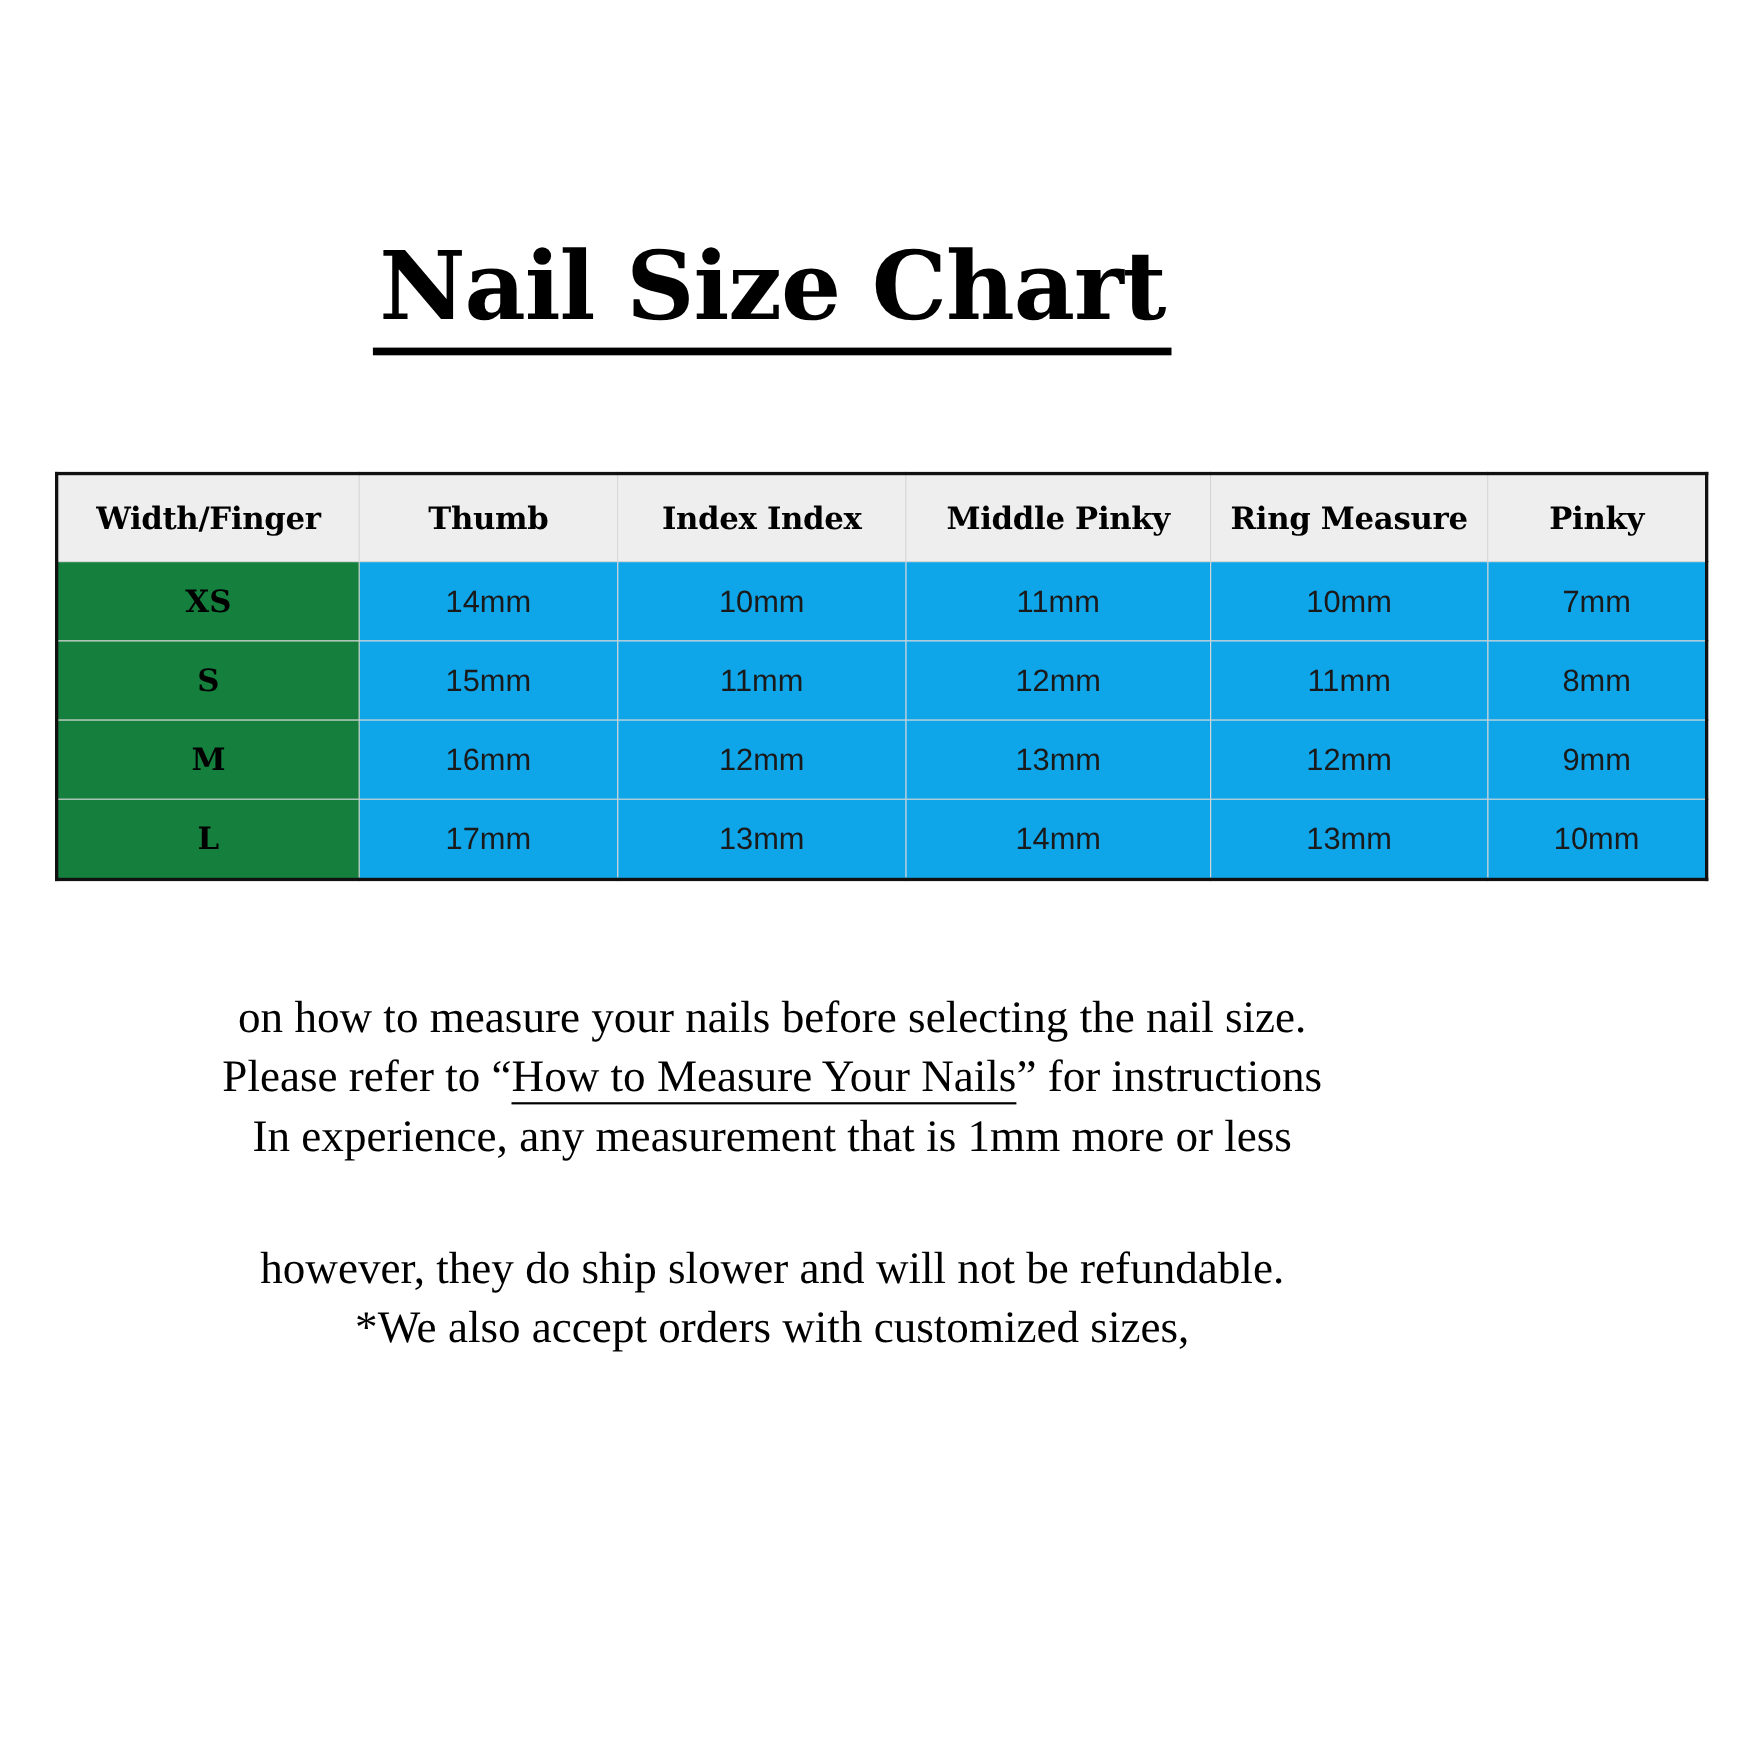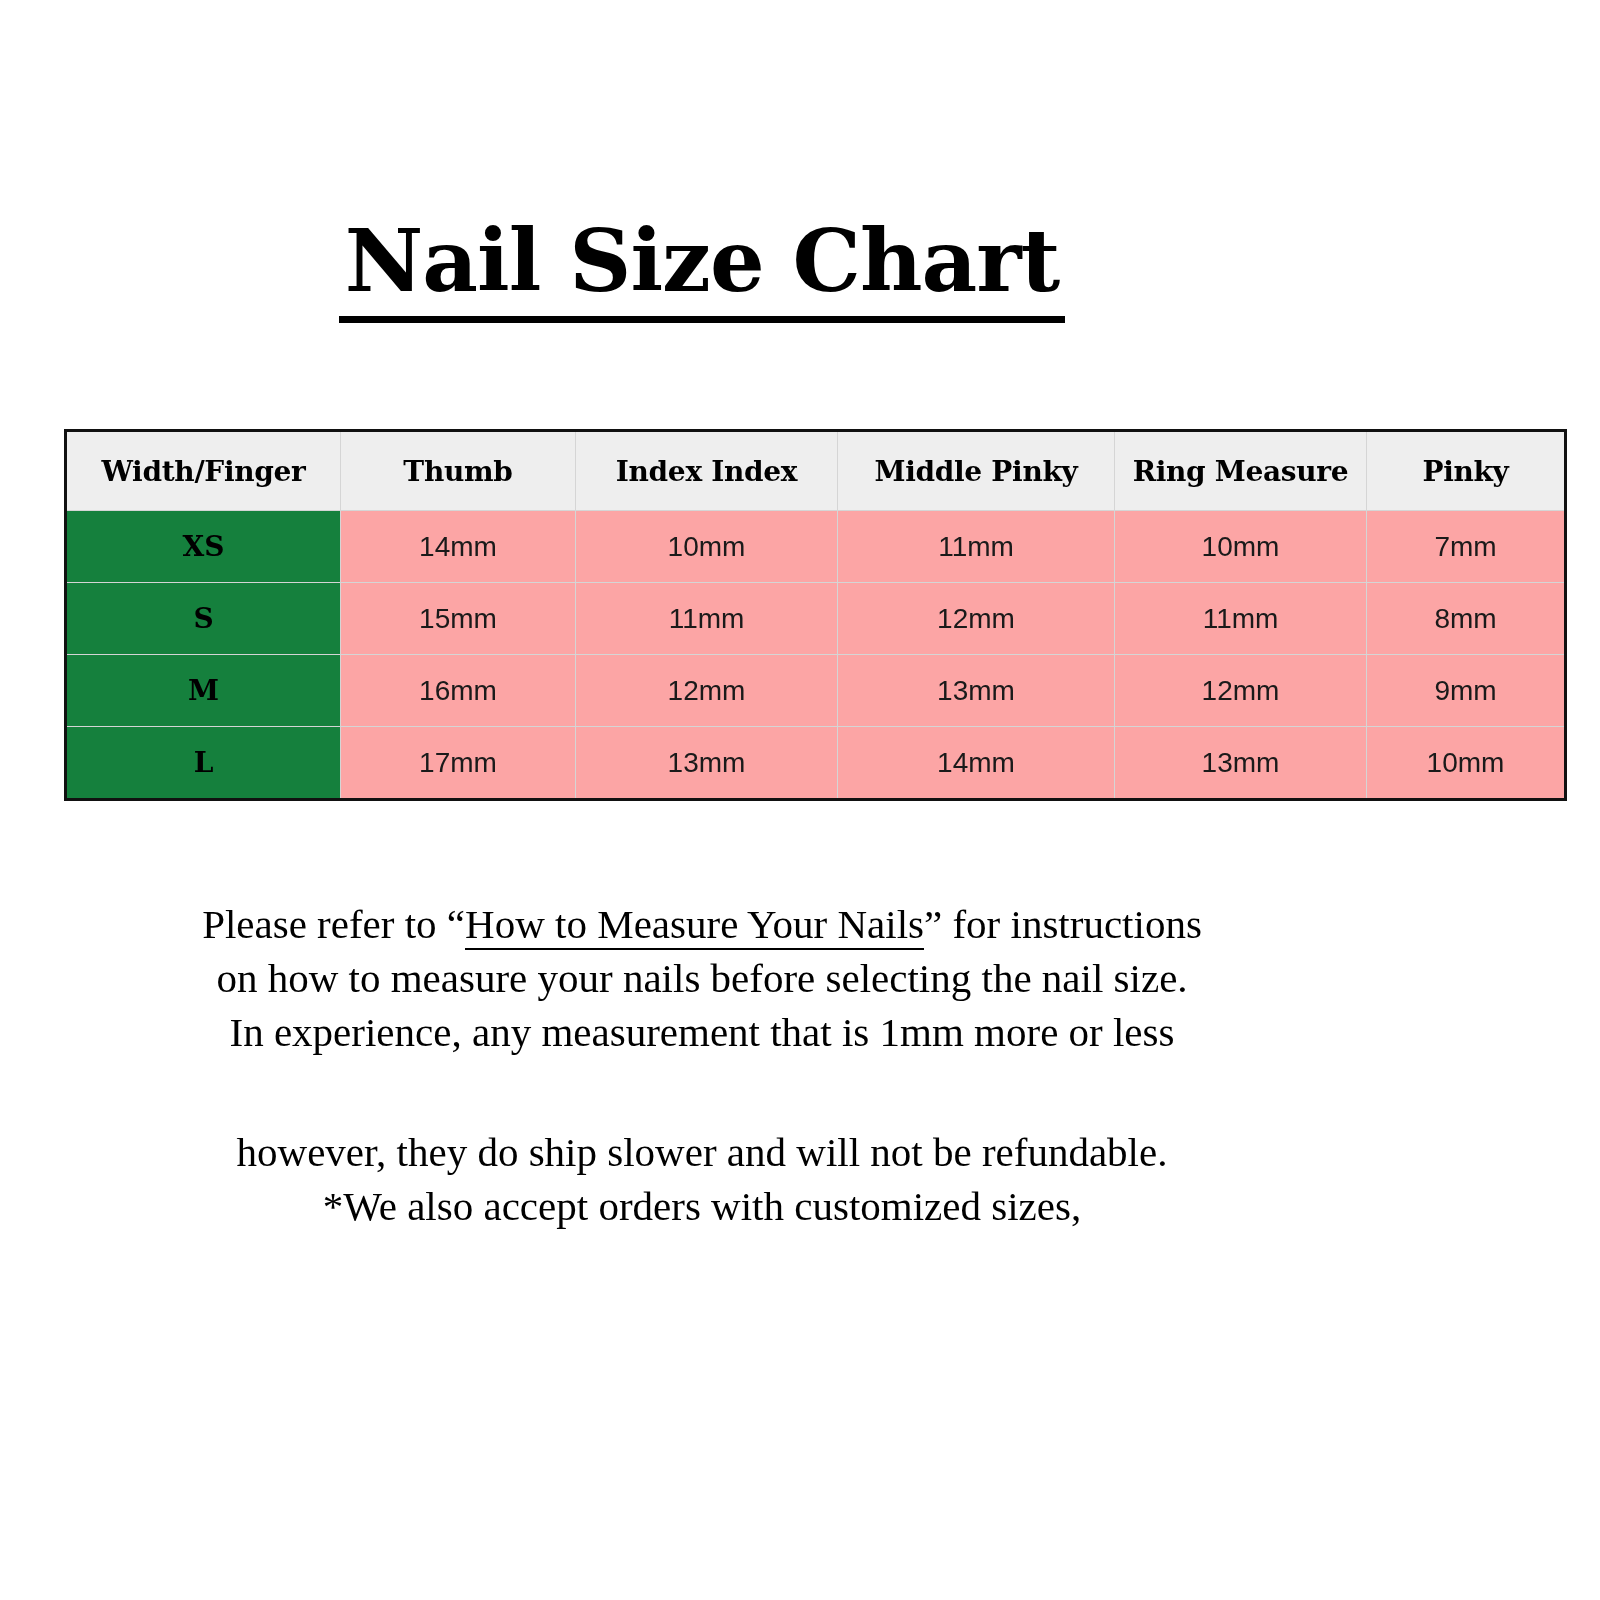--- a/index.html
+++ b/index.html
@@ -32,21 +32,21 @@
     font-weight: bold;
     font-size: 86px;
     line-height: 1.0;
     letter-spacing: -1px;
     border-bottom: 7px solid #000;
     padding: 0 6px 12px 6px;
   }
 
   
   .table-wrap {
-    margin: 106px 50px 0 64px;
+    margin: 106px 50px 0 50px;
   }
   table.size-table {
     width: 1500px;
     border-collapse: collapse;
     border: 3px solid #111;
     table-layout: fixed;
   }
   table.size-table td, table.size-table th {
     border: 1px solid #d5d5d5;
     text-align: center;
@@ -58,21 +58,21 @@
     font-weight: bold;
     font-size: 28px;
     height: 76px;
     letter-spacing: -0.3px;
   }
   table.size-table tbody td {
     height: 69px;
     font-family: "Liberation Sans", sans-serif;
     font-size: 28px;
     color: #1a1a1a;
-    background: #fca5a5;
+    background: #0ea5e9;
   }
   table.size-table tbody td.size-label {
     background: #15803d;
     font-family: "DejaVu Serif", serif;
     font-weight: bold;
     font-size: 28px;
     color: #000;
   }
   col.c0 { width: 275px; }
   col.c1 { width: 235px; }
@@ -161,21 +161,21 @@
           <td>13mm</td>
           <td>14mm</td>
           <td>13mm</td>
           <td>10mm</td>
         </tr>
       </tbody>
     </table>
   </div>
 
   <div class="notes">
+    <p>on how to measure your nails before selecting the nail size.</p>
     <p><span>Please refer to “</span><span class="u">How to Measure Your Nails</span><span>” for instructions</span></p>
-    <p>on how to measure your nails before selecting the nail size.</p>
     <p>In experience, any measurement that is 1mm more or less</p>
     <div class="gap"></div>
     <p>however, they do ship slower and will not be refundable.</p>
     <p>*We also accept orders with customized sizes,</p>
   </div>
 
 </div>
 
 </body></html>

